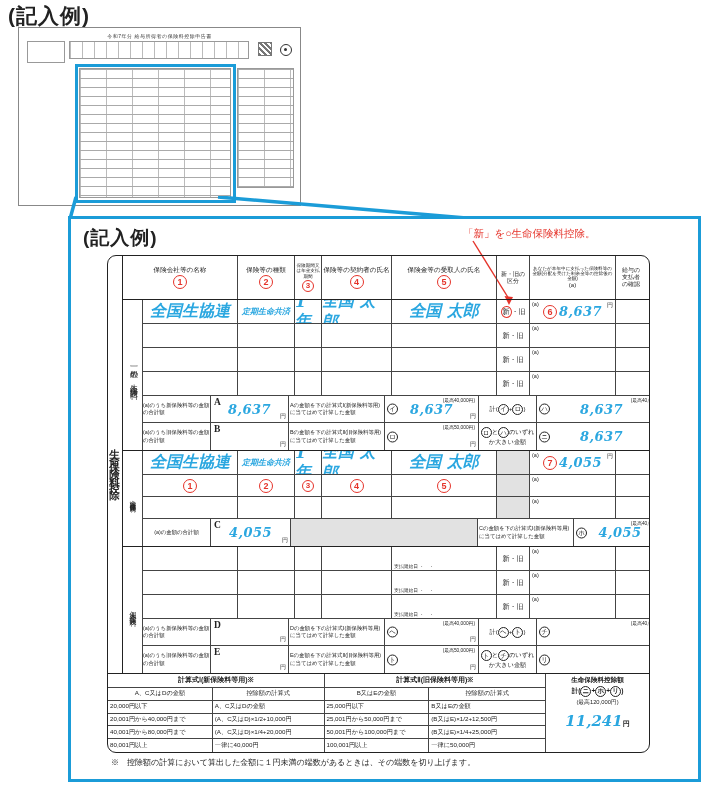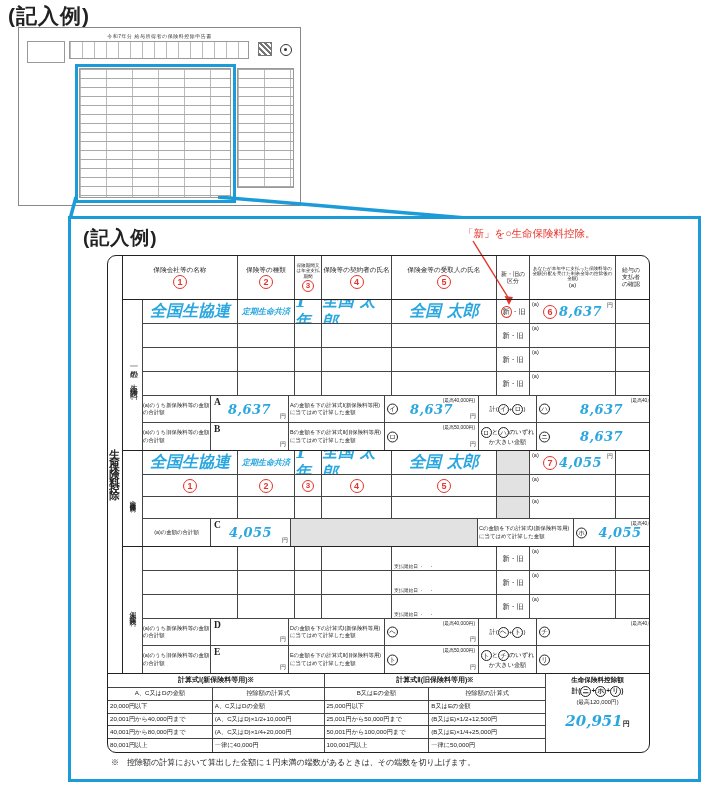--- a/index.html
+++ b/index.html
@@ -545,19 +545,19 @@
           <div class="cl ch1 cd">80,001円以上</div>
           <div class="cl ch2 cd">一律に40,000円</div>
           <div class="cl ch3 cd">100,001円以上</div>
           <div class="cl ch4 cd">一律に50,000円</div>
         </div>
       </div>
       <div class="calc-total">
         <span>生命保険料控除額</span>
         <span><span>計(</span><span class="mk">ニ</span><span>+</span><span class="mk">ホ</span><span>+</span><span class="mk">リ</span><span>)</span></span>
         <span class="small">(最高120,000円)</span>
-        <span class="total-val"><span class="hv hv-tot">20,951</span><span style="font-size:7px">円</span></span>
+        <span class="total-val"><span class="hv hv-tot">11,241</span><span style="font-size:7px">円</span></span>
       </div>
     </div>
   </div>
 
   <div class="abs bottom-note">※　控除額の計算において算出した金額に１円未満の端数があるときは、その端数を切り上げます。</div>
 </div>
 
 </body></html>

